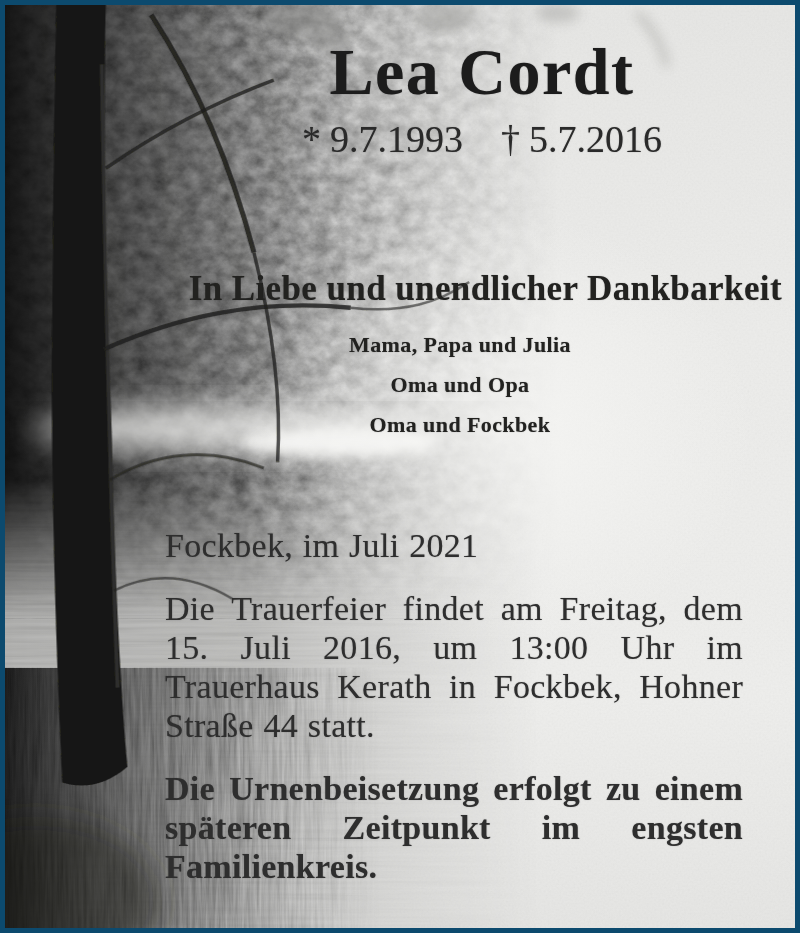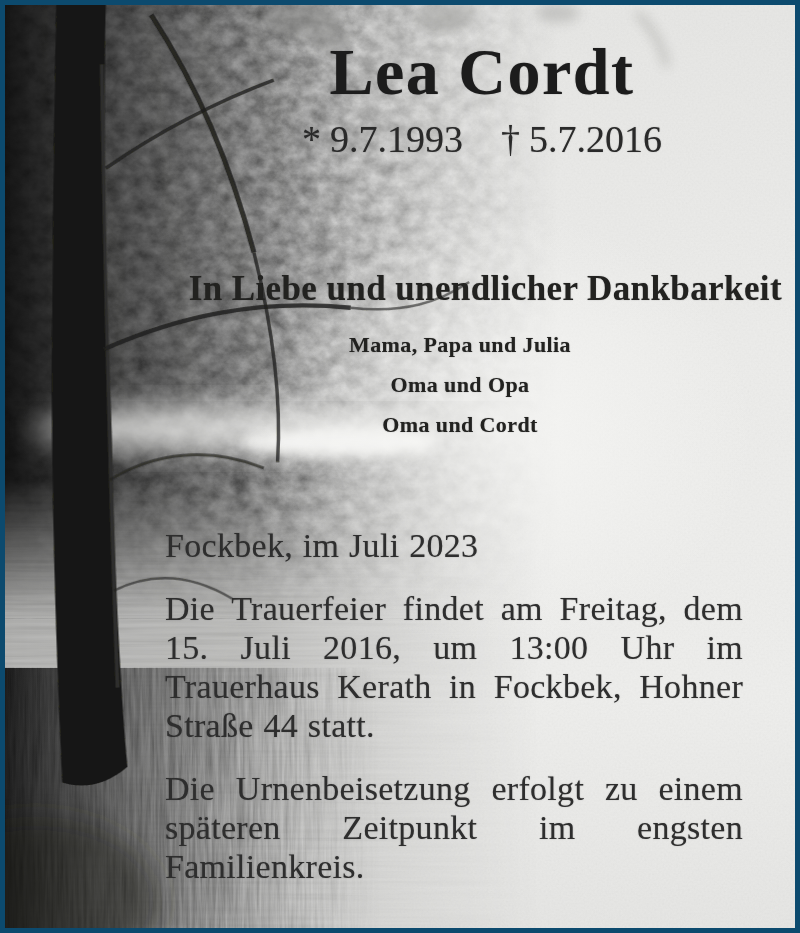--- a/index.html
+++ b/index.html
@@ -53,21 +53,21 @@
     letter-spacing:0.3px; word-spacing:1px;
   }
 
   .para {
     left:160px; width:578px; margin:0;
     font-size:34px; line-height:39px;
     letter-spacing:0.3px; word-spacing:1px;
     text-align:justify;
   }
   .para1 { top:584px; }
-  .para2 { top:764px; }
+  .para2 { top:764px;font-weight:bold; }
 </style>
 </head>
 <body>
 
 <div class="card">
 
   <svg class="bg" viewBox="0 0 800 933" preserveAspectRatio="none" xmlns="http://www.w3.org/2000/svg" aria-hidden="true">
     <defs>
       <linearGradient id="gPaper" x1="0" y1="0" x2="0" y2="1">
         <stop offset="0" stop-color="#e7e7e5"></stop>
@@ -225,22 +225,22 @@
     <span class="date-item"><span class="sym">†</span><span>5.7.2016</span></span>
   </div>
 
   <div class="txt tribute">
     <div>In Liebe und unendlicher Dankbarkeit</div>
   </div>
 
   <div class="txt mourners">
     <div>Mama, Papa und Julia</div>
     <div>Oma und Opa</div>
-    <div>Oma und Cordt</div>
+    <div>Oma und Fockbek</div>
   </div>
 
-  <div class="txt place">Fockbek, im Juli 2023</div>
+  <div class="txt place">Fockbek, im Juli 2021</div>
 
   <p class="txt para para1">Die Trauerfeier findet am Freitag, dem 15. Juli 2016, um 13:00 Uhr im Trauerhaus Kerath in Fockbek, Hohner Straße 44 statt.</p>
 
   <p class="txt para para2">Die Urnenbeisetzung erfolgt zu einem späteren Zeitpunkt im engsten Familienkreis.</p>
 
 </div>
 
 </body></html>

